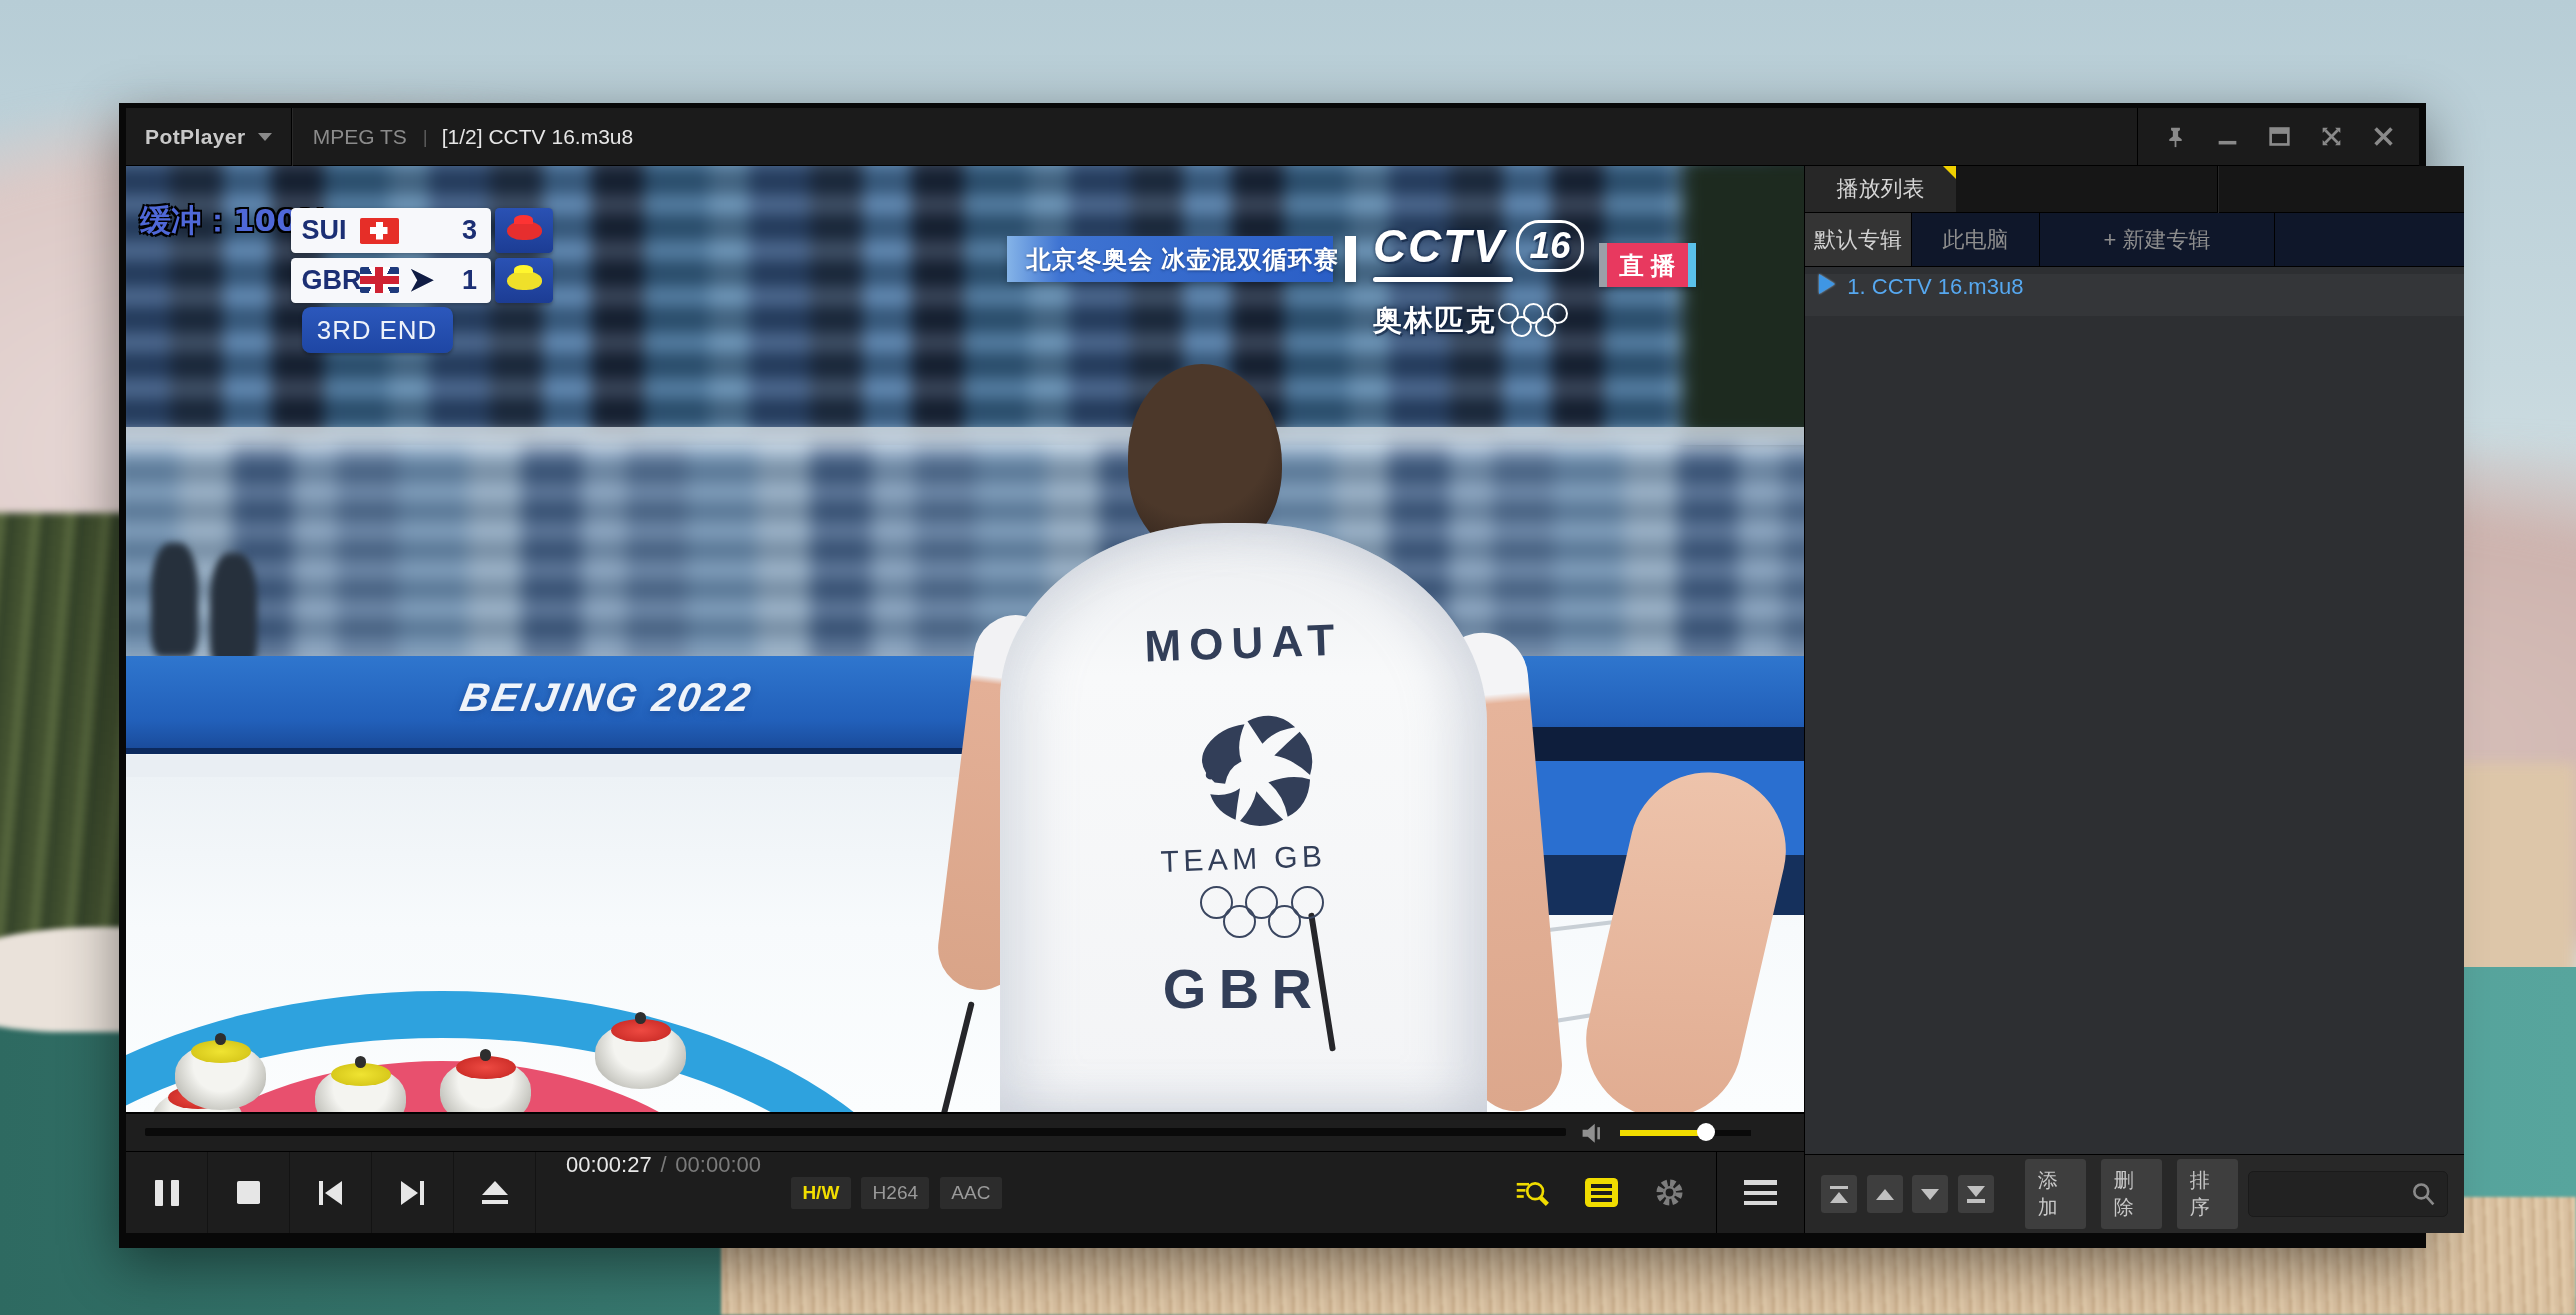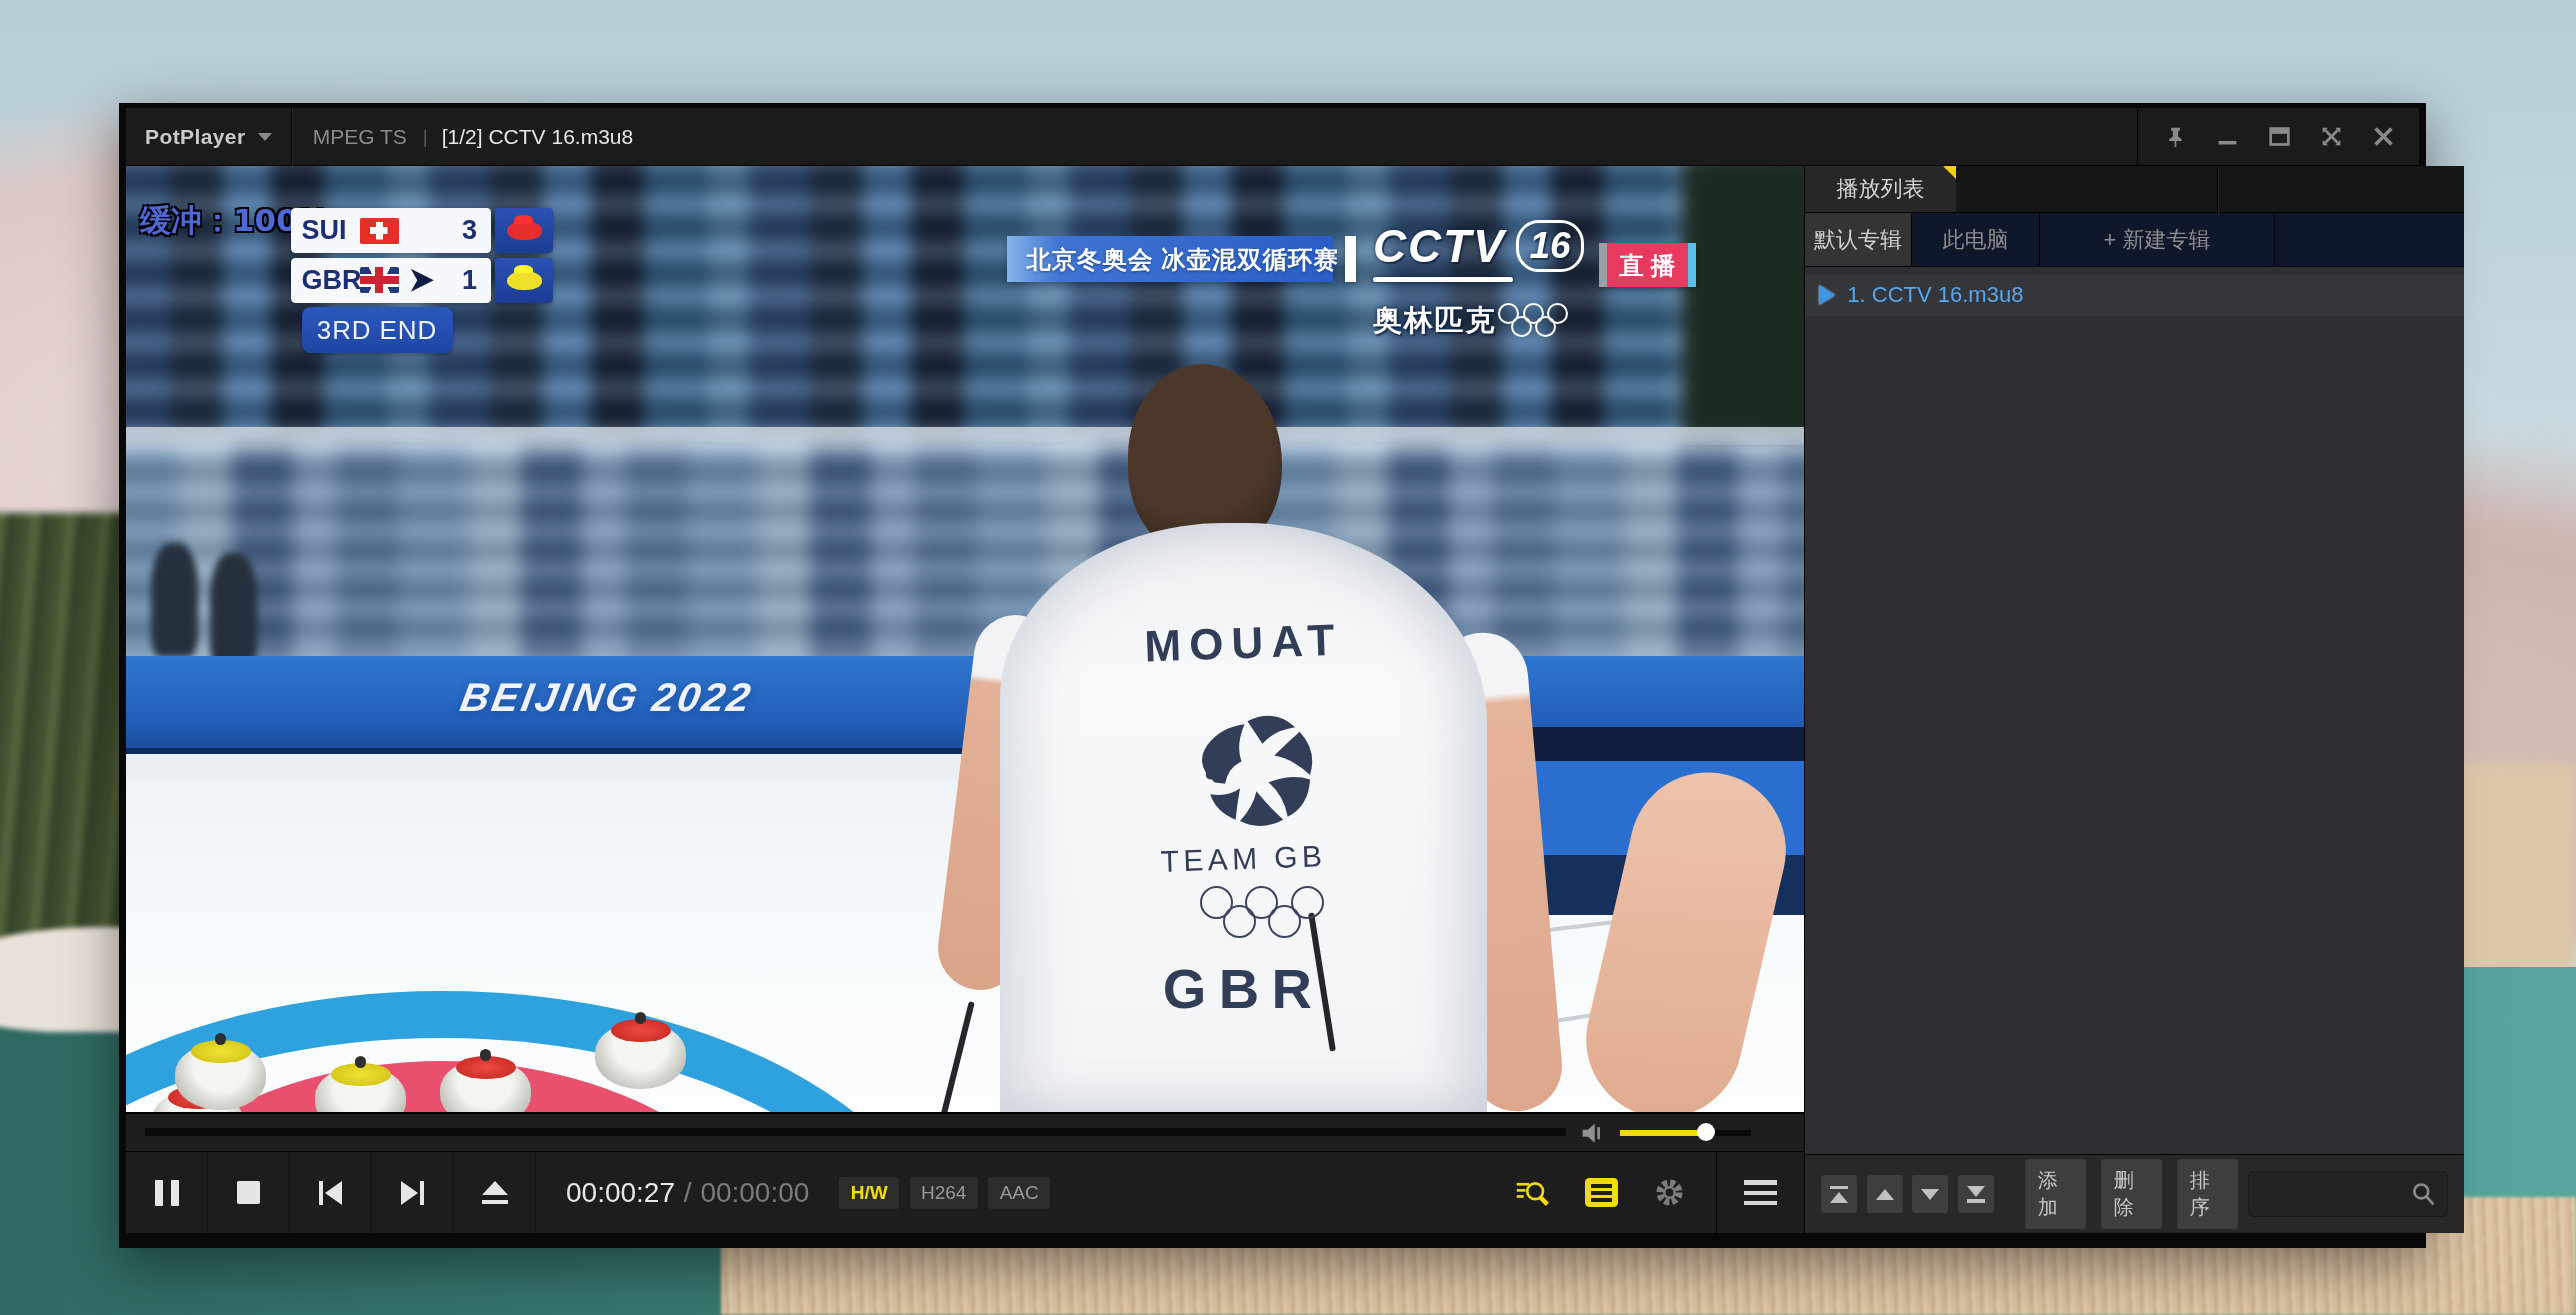--- a/index.html
+++ b/index.html
@@ -150,41 +150,41 @@
   .ctrl-btn { width:82px; border-right:0.9px solid #131313; display:flex; align-items:center; justify-content:center; }
   .ic-pause { display:flex; gap:8px; } .ic-pause span { width:8px; height:26px; background:#e6e6e6; border-radius:0.9px; }
   .ic-stop { width:23px; height:23px; background:#e6e6e6; border-radius:1.8px; }
   .ic-prev, .ic-next { display:flex; align-items:center; gap:1.8px; }
   .tri-l { width:0; height:0; border-top:12.3px solid transparent; border-bottom:12.3px solid transparent; border-right:17.5px solid #e6e6e6; }
   .tri-r { width:0; height:0; border-top:12.3px solid transparent; border-bottom:12.3px solid transparent; border-left:17.5px solid #e6e6e6; }
   .vbar { width:4.4px; height:24px; background:#e6e6e6; }
   .ic-eject { display:flex; flex-direction:column; align-items:center; }
   .ic-eject .tri-u { width:0; height:0; border-left:13px solid transparent; border-right:13px solid transparent; border-bottom:14px solid #e6e6e6; }
   .ic-eject .ebar { width:26px; height:4.4px; background:#e6e6e6; margin-top:4.4px; }
-  .ctrl-time { display:flex; align-items:center; padding:0 30px; font-size:28px; gap:8.8px; }
+  .ctrl-time { display:flex; align-items:flex-start; padding:0 30px; font-size:22px; gap:8.8px; }
   .t-cur { color:#e8e8e8; } .t-sep,.t-tot { color:#7b7b7b; }
   .badge { align-self:center; padding:5.3px 11.4px; background:#2c2c2c; border-radius:2.6px; font-size:19px; color:#9a9a9a; margin-right:10.5px; }
   .badge-hw { color:#f2de00; font-weight:bold; }
   .ctrl-right { margin-left:auto; display:flex; align-items:center; gap:35px; padding-right:30px; }
   .ic-sub { width:33px; height:29px; background:#f0dc00; border-radius:4.4px; display:flex; flex-direction:column; justify-content:center; gap:3.5px; align-items:center; }
   .ic-sub span { width:21px; height:3.5px; background:#1d1d1d; }
   .ctrl-menu { width:88px; border-left:0.9px solid #000; display:flex; flex-direction:column; align-items:center; justify-content:center; gap:6.1px; }
   .ctrl-menu span { width:33px; height:4.4px; background:#d8d8d8; }
 
   
   .playlist { width:704px; border-left:1.8px solid #000; background:#2d2f32; display:flex; flex-direction:column; }
   .pl-tabs { height:47px; background:#161616; display:flex; border-bottom:0.9px solid #000; position:relative; }
   .pl-tab-active { width:151px; background:#272727; color:#d6d6d6; font-size:22px; display:flex; align-items:center; justify-content:center; position:relative; }
   .pl-tab-corner { position:absolute; top:0; right:0; width:0; height:0; border-top:13px solid #f0d000; border-left:13px solid transparent; }
   .pl-tabs-div { position:absolute; left:412px; top:0; width:0.9px; height:47px; background:#000; box-shadow:0.9px 0 0 #2a2a2a; }
   .al-tabs { height:54px; background:#0f172a; display:flex; border-bottom:0.9px solid #000; }
   .al-tab { font-size:22px; display:flex; align-items:center; justify-content:center; border-right:0.9px solid #000; color:#8d8d8d; }
   .al-active { background:#343434; color:#d2d2d2; }
   .pl-list { flex:1; padding-top:7px; }
-  .pl-item { height:42px; display:flex; align-items:center; padding-left:14px; font-size:22px; color:#cccccc; }
+  .pl-item { height:42px; display:flex; padding-left:14px; font-size:22px; color:#cccccc; }
   .pl-item-active { background:rgba(255,255,255,.035); color:#56a8f0; }
   .play-tri { width:0; height:0; border-top:10.5px solid transparent; border-bottom:10.5px solid transparent; border-left:16px solid #3f96e4; margin-right:12.3px;
     filter:drop-shadow(0 0 0.9px #9cc8ee); }
   .pl-bottom { height:79px; background:#282828; border-top:0.9px solid #000; display:flex; align-items:center; padding:0 16px; gap:9.6px; }
   .mv-btn { width:41px; height:38px; background:#3e3e3e; border-radius:3.5px; display:flex; flex-direction:column; align-items:center; justify-content:center; gap:2.6px; }
   .mv-bar { width:17.5px; height:3.5px; background:#c0c0c0; }
   .mv-up { width:0; height:0; border-left:9.6px solid transparent; border-right:9.6px solid transparent; border-bottom:11.4px solid #c0c0c0; }
   .mv-dn { width:0; height:0; border-left:9.6px solid transparent; border-right:9.6px solid transparent; border-top:11.4px solid #c0c0c0; }
   .txt-btn { padding:8px 13px; background:#3e3e3e; border-radius:3.5px; font-size:20px; color:#c8c8c8; margin-left:5.3px; }
   .pl-search { margin-left:auto; width:226px; height:46px; background:#222; border:0.9px solid #1a1a1a; border-radius:5.3px; display:flex; align-items:center; justify-content:flex-end; padding-right:10.5px; }

